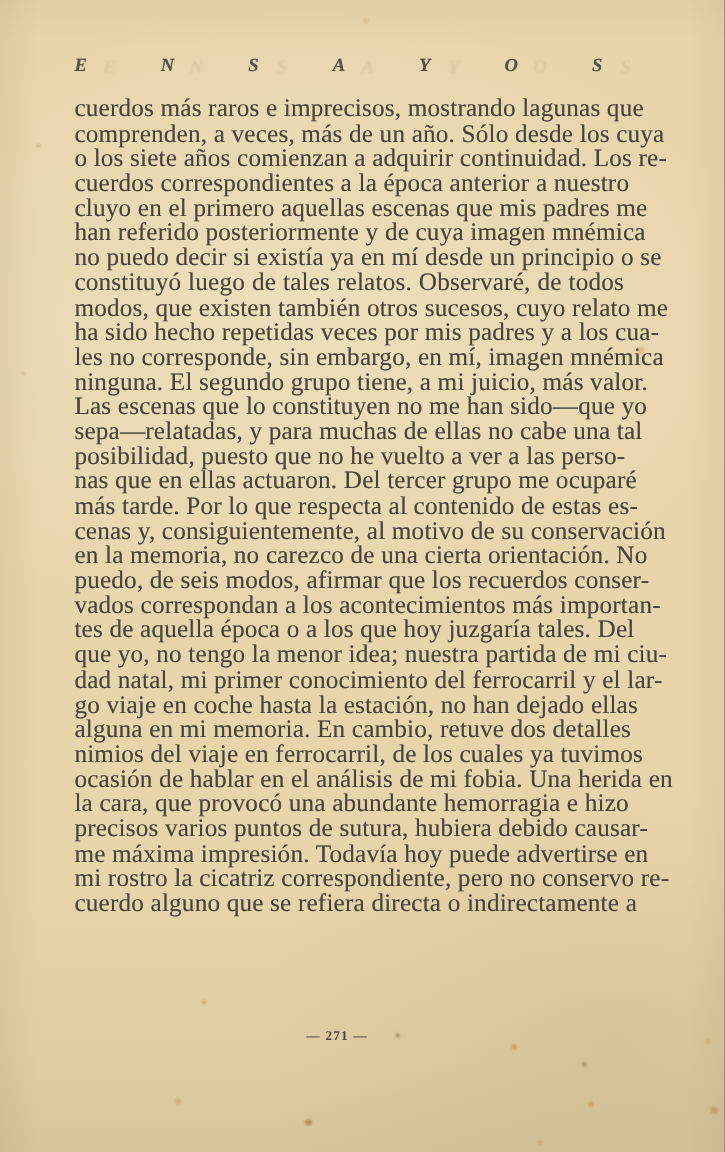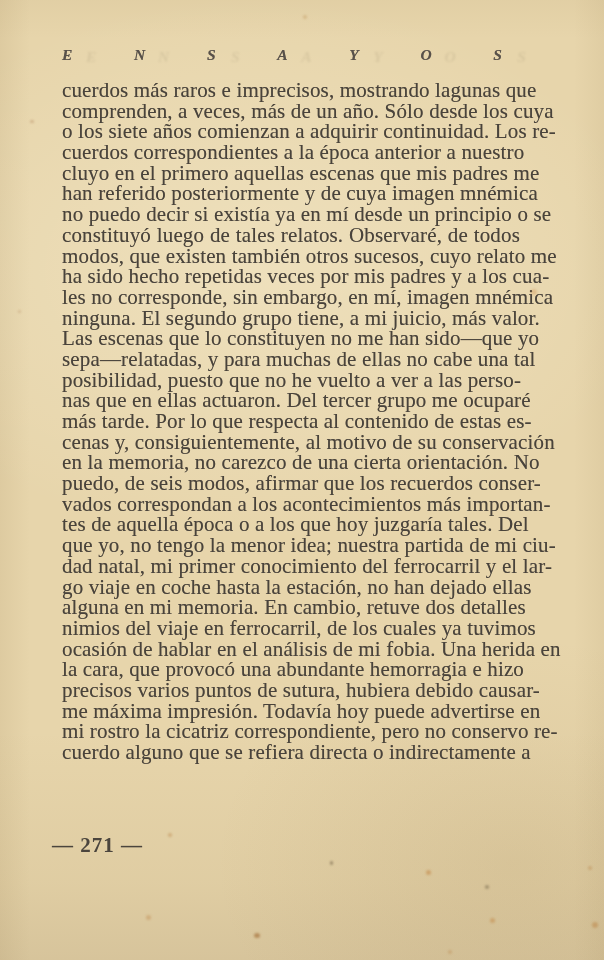--- a/index.html
+++ b/index.html
@@ -62,24 +62,24 @@
     line-height: 20.7px;
     text-align: justify;
     text-align-last: justify;
     white-space: nowrap;
     overflow: visible;
     text-shadow: 0 0 0.5px rgba(73,67,59,0.45);
   }
   .page-number {
     position: absolute;
     left: 52px;
-    top: 833px;
+    top: 858px;
     width: 458px;
-    text-align: left;
-    font-size: 21px;
+    text-align: center;
+    font-size: 11px;
     font-weight: bold;
     color: #4b453d;
     letter-spacing: 1px;
   }
   .spot {
     position: absolute;
     border-radius: 50%;
     filter: blur(1.1px);
     pointer-events: none;
   }

